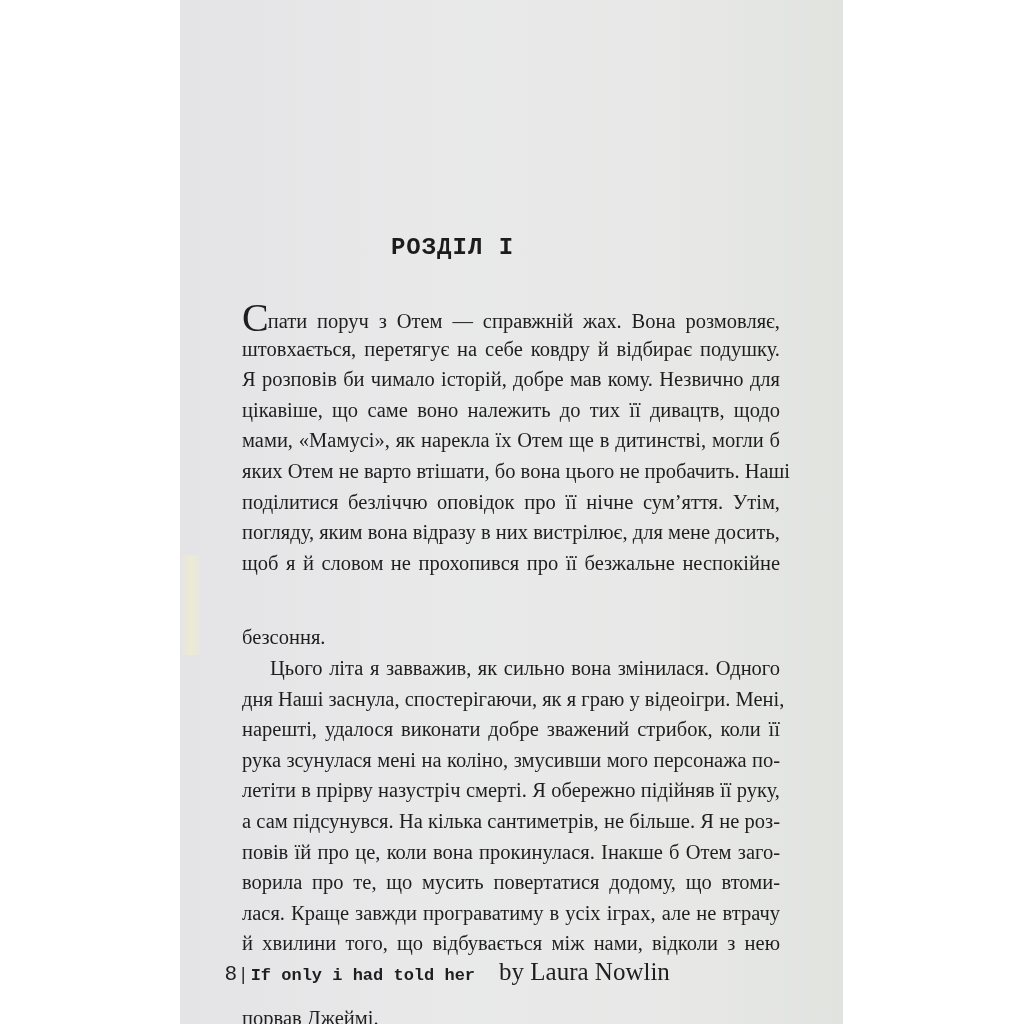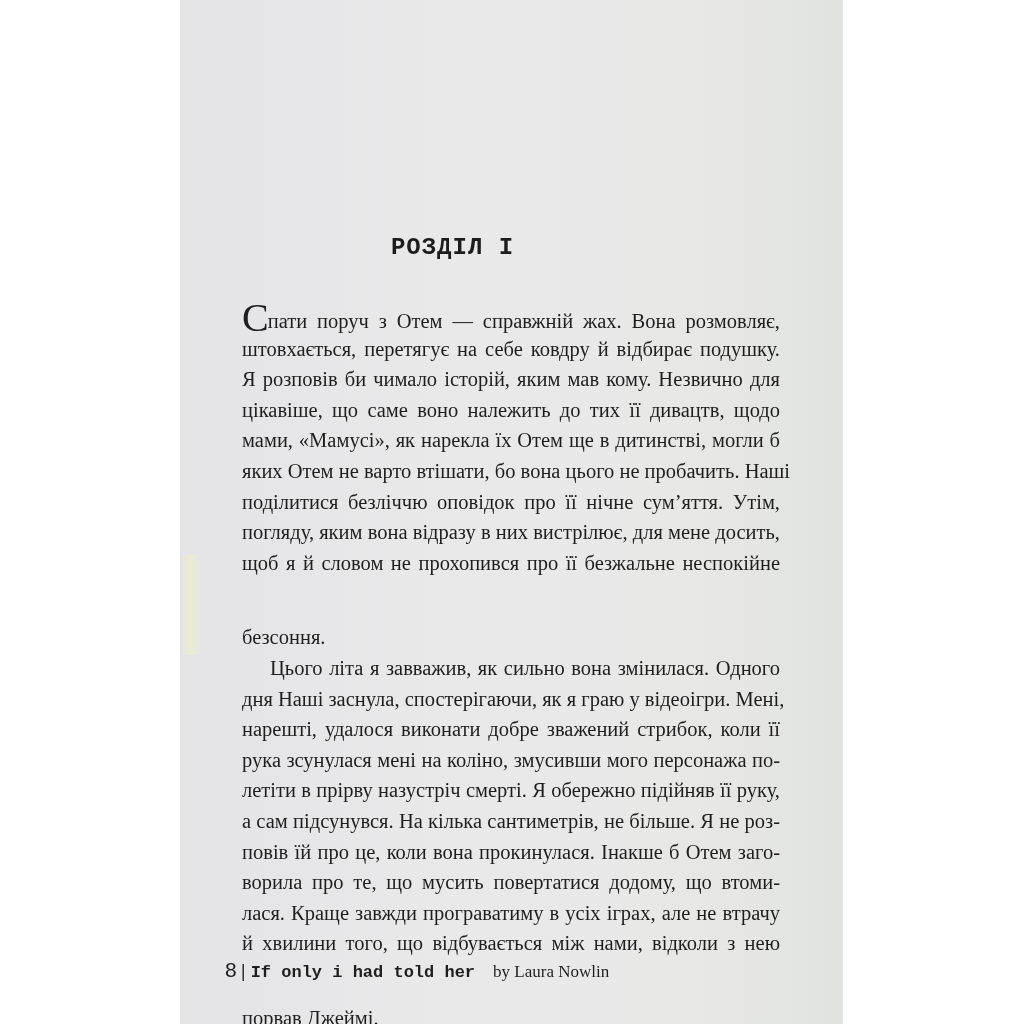--- a/index.html
+++ b/index.html
@@ -85,36 +85,36 @@
     margin: 0 5px 0 4px;
     color: #333;
   }
   .book-title {
     font-family: "Liberation Mono", "DejaVu Sans Mono", monospace;
     font-weight: bold;
     font-size: 17px;
   }
   .author {
     font-family: "Liberation Serif", "DejaVu Serif", serif;
-    font-size: 17px;
-    margin-left: 18px;
+    font-size: 25px;
+    margin-left: 24px;
   }
 </style>
 </head>
 <body>
 
 <div class="page">
   <div class="stain"></div>
 
   <div class="chapter-title">РОЗДІЛ I</div>
 
   <div class="body">
     <div class="line"><span class="dropcap">С</span><span>пати поруч з Отем — справжній жах. Вона розмовляє,</span></div>
     <div class="line">штовхається, перетягує на себе ковдру й відбирає подушку.</div>
-    <div class="line">Я розповів би чимало історій, яким мав кому. Незвично для</div>
+    <div class="line">Я розповів би чимало історій, добре мав кому. Незвично для</div>
     <div class="line">цікавіше, що саме воно належить до тих її дивацтв, щодо</div>
     <div class="line">мами, «Мамусі», як нарекла їх Отем ще в дитинстві, могли б</div>
     <div class="line">яких Отем не варто втішати, бо вона цього не пробачить. Наші</div>
     <div class="line">поділитися безліччю оповідок про її нічне сум’яття. Утім,</div>
     <div class="line">погляду, яким вона відразу в них вистрілює, для мене досить,</div>
     <div class="line">щоб я й словом не прохопився про її безжальне неспокійне</div>
     <div class="line last">безсоння.</div>
     <div class="line indent">Цього літа я завважив, як сильно вона змінилася. Одного</div>
     <div class="line">дня Наші заснула, спостерігаючи, як я граю у відеоігри. Мені,</div>
     <div class="line">нарешті, удалося виконати добре зважений стрибок, коли її</div>

